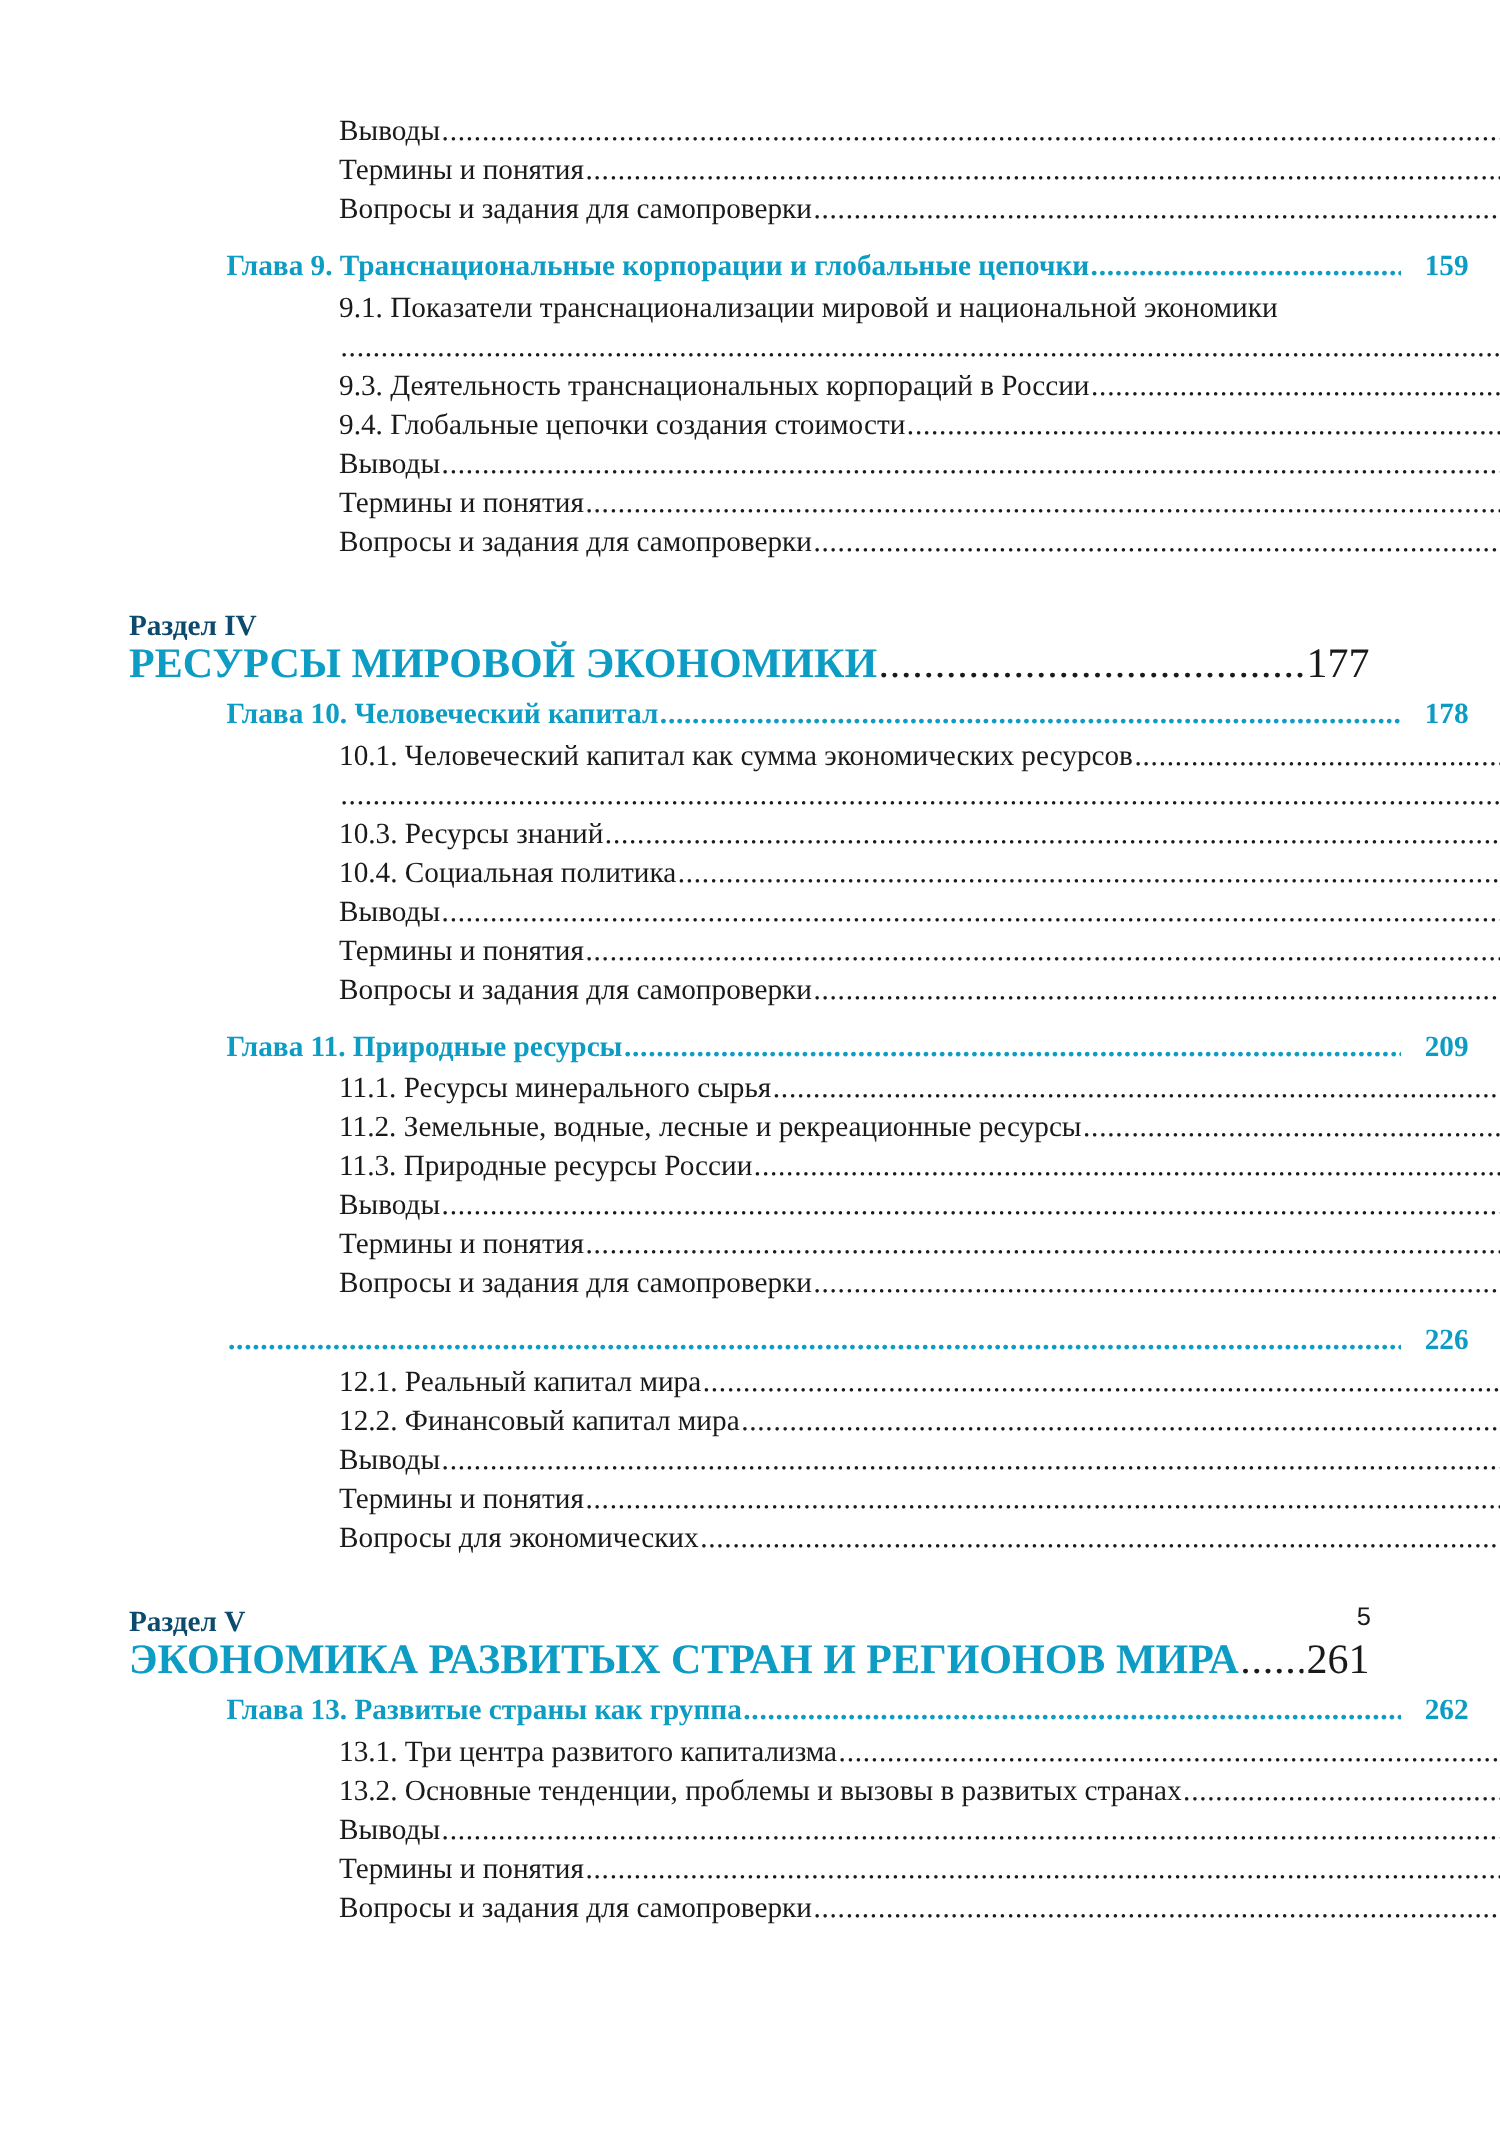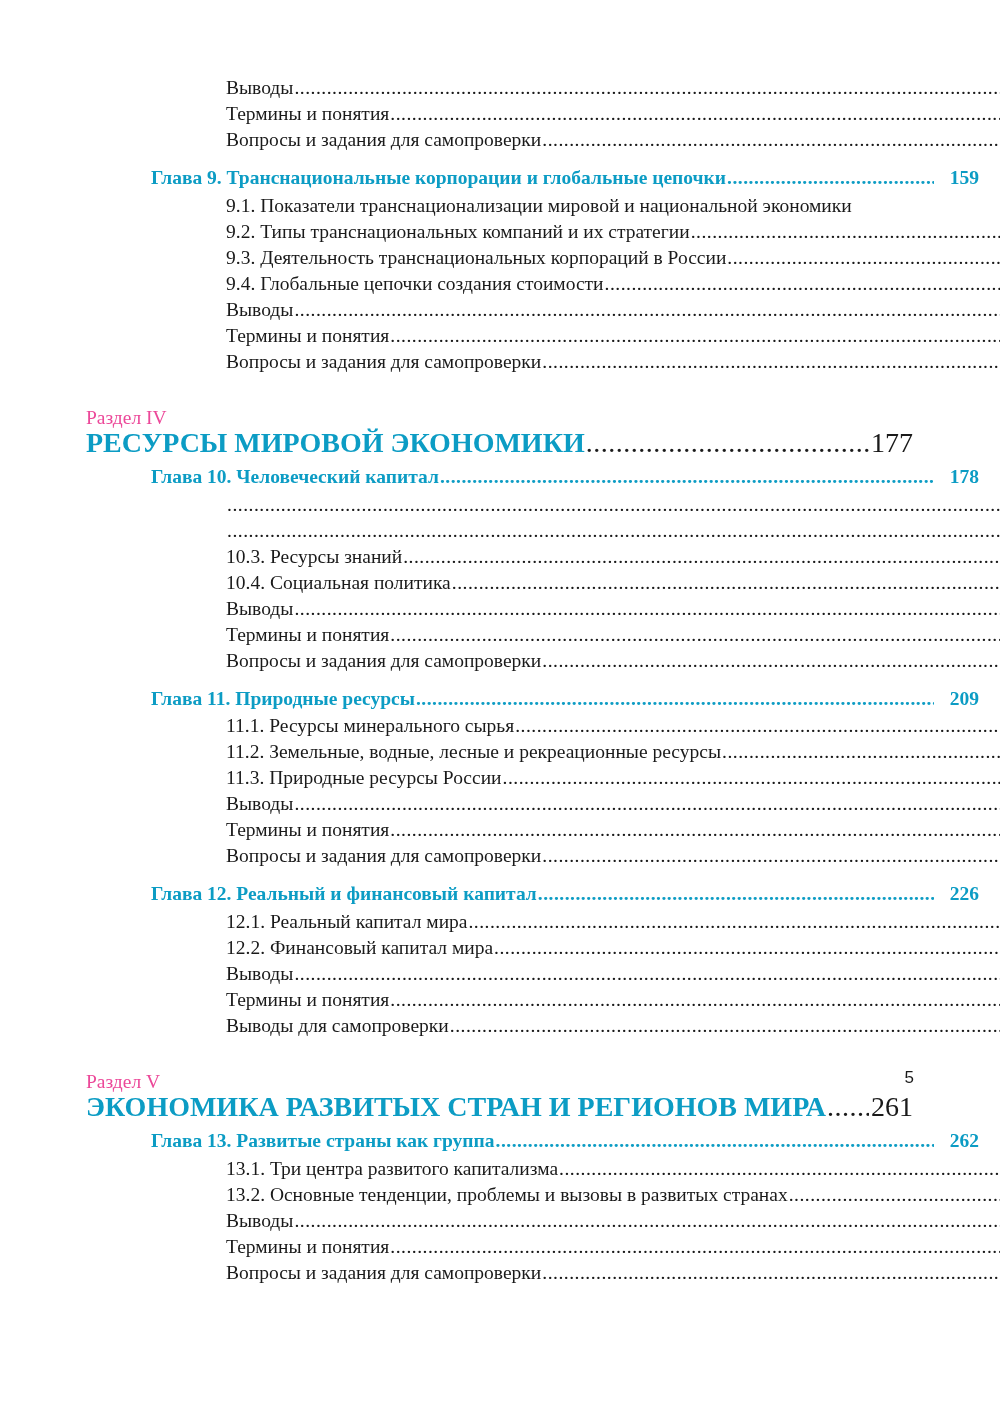--- a/index.html
+++ b/index.html
@@ -62,22 +62,22 @@
     font-size: 19.5px;
     font-weight: bold;
     margin-left: 65px;
     margin-bottom: 8px;
     color: #0c9cc4;
   }
   .lvl-chapter .page-num { width: 44px; }
 
   .lvl-part-title {     
     font-size: 19.5px;
-    font-weight: normal;
-    color: #ec4899;
+    font-weight: bold;
+    color: #0c4a6e;
     margin-left: 0;
     margin-bottom: 2px;
   }
   .lvl-part-name {      
     font-size: 28px;
     font-weight: bold;
     color: #0c9cc4;
     margin-left: 0;
     margin-bottom: 10px;
   }
@@ -119,21 +119,20 @@
       <div class="row lvl-chapter">
         <span class="label">Глава 9. Транснациональные корпорации и глобальные цепочки</span>
         <span class="dots">...............................................................................................................................................................</span>
         <span class="page-num">159</span>
       </div>
       <div class="row lvl-sub">
         <span class="label">9.1. Показатели транснационализации мировой и национальной экономики</span>
         <span class="dots"></span>
       </div>
       <div class="row lvl-sub">
-        <span class="label">9.2. Типы транснациональных компаний и их стратегии</span>
         <span class="dots">...............................................................................................................................................................</span>
       </div>
       <div class="row lvl-sub">
         <span class="label">9.3. Деятельность транснациональных корпораций в России</span>
         <span class="dots">...............................................................................................................................................................</span>
       </div>
       <div class="row lvl-sub">
         <span class="label">9.4. Глобальные цепочки создания стоимости</span>
         <span class="dots">...............................................................................................................................................................</span>
       </div>
@@ -157,20 +156,21 @@
         <span class="label">РЕСУРСЫ МИРОВОЙ ЭКОНОМИКИ</span>
         <span class="dots">...............................................................................................................................................................</span>
         <span class="page-num">177</span>
       </div>
       <div class="row lvl-chapter">
         <span class="label">Глава 10. Человеческий капитал</span>
         <span class="dots">...............................................................................................................................................................</span>
         <span class="page-num">178</span>
       </div>
       <div class="row lvl-sub">
+        <span class="label">10.1. Человеческий капитал как сумма экономических ресурсов</span>
         <span class="dots">...............................................................................................................................................................</span>
       </div>
       <div class="row lvl-sub">
         <span class="dots">...............................................................................................................................................................</span>
       </div>
       <div class="row lvl-sub">
         <span class="label">10.3. Ресурсы знаний</span>
         <span class="dots">...............................................................................................................................................................</span>
       </div>
       <div class="row lvl-sub">
@@ -214,42 +214,41 @@
       <div class="row lvl-sub">
         <span class="label">Термины и понятия</span>
         <span class="dots">...............................................................................................................................................................</span>
       </div>
       <div class="row lvl-sub">
         <span class="label">Вопросы и задания для самопроверки</span>
         <span class="dots">...............................................................................................................................................................</span>
       </div>
       <div class="block-gap-small"></div>
       <div class="row lvl-chapter">
-        <span class="label">Глава 12. Реальный и финансовый капитал</span>
         <span class="dots">...............................................................................................................................................................</span>
         <span class="page-num">226</span>
       </div>
       <div class="row lvl-sub">
         <span class="label">12.1. Реальный капитал мира</span>
         <span class="dots">...............................................................................................................................................................</span>
       </div>
       <div class="row lvl-sub">
         <span class="label">12.2. Финансовый капитал мира</span>
         <span class="dots">...............................................................................................................................................................</span>
       </div>
       <div class="row lvl-sub">
         <span class="label">Выводы</span>
         <span class="dots">...............................................................................................................................................................</span>
       </div>
       <div class="row lvl-sub">
         <span class="label">Термины и понятия</span>
         <span class="dots">...............................................................................................................................................................</span>
       </div>
       <div class="row lvl-sub">
-        <span class="label">Выводы для самопроверки</span>
+        <span class="label">Вопросы для экономических</span>
         <span class="dots">...............................................................................................................................................................</span>
       </div>
       <div class="block-gap"></div>
       <div class="row lvl-part-title">
         <span class="label">Раздел V</span>
       </div>
       <div class="row lvl-part-name">
         <span class="label">ЭКОНОМИКА РАЗВИТЫХ СТРАН И РЕГИОНОВ МИРА</span>
         <span class="dots">...............................................................................................................................................................</span>
         <span class="page-num">261</span>

